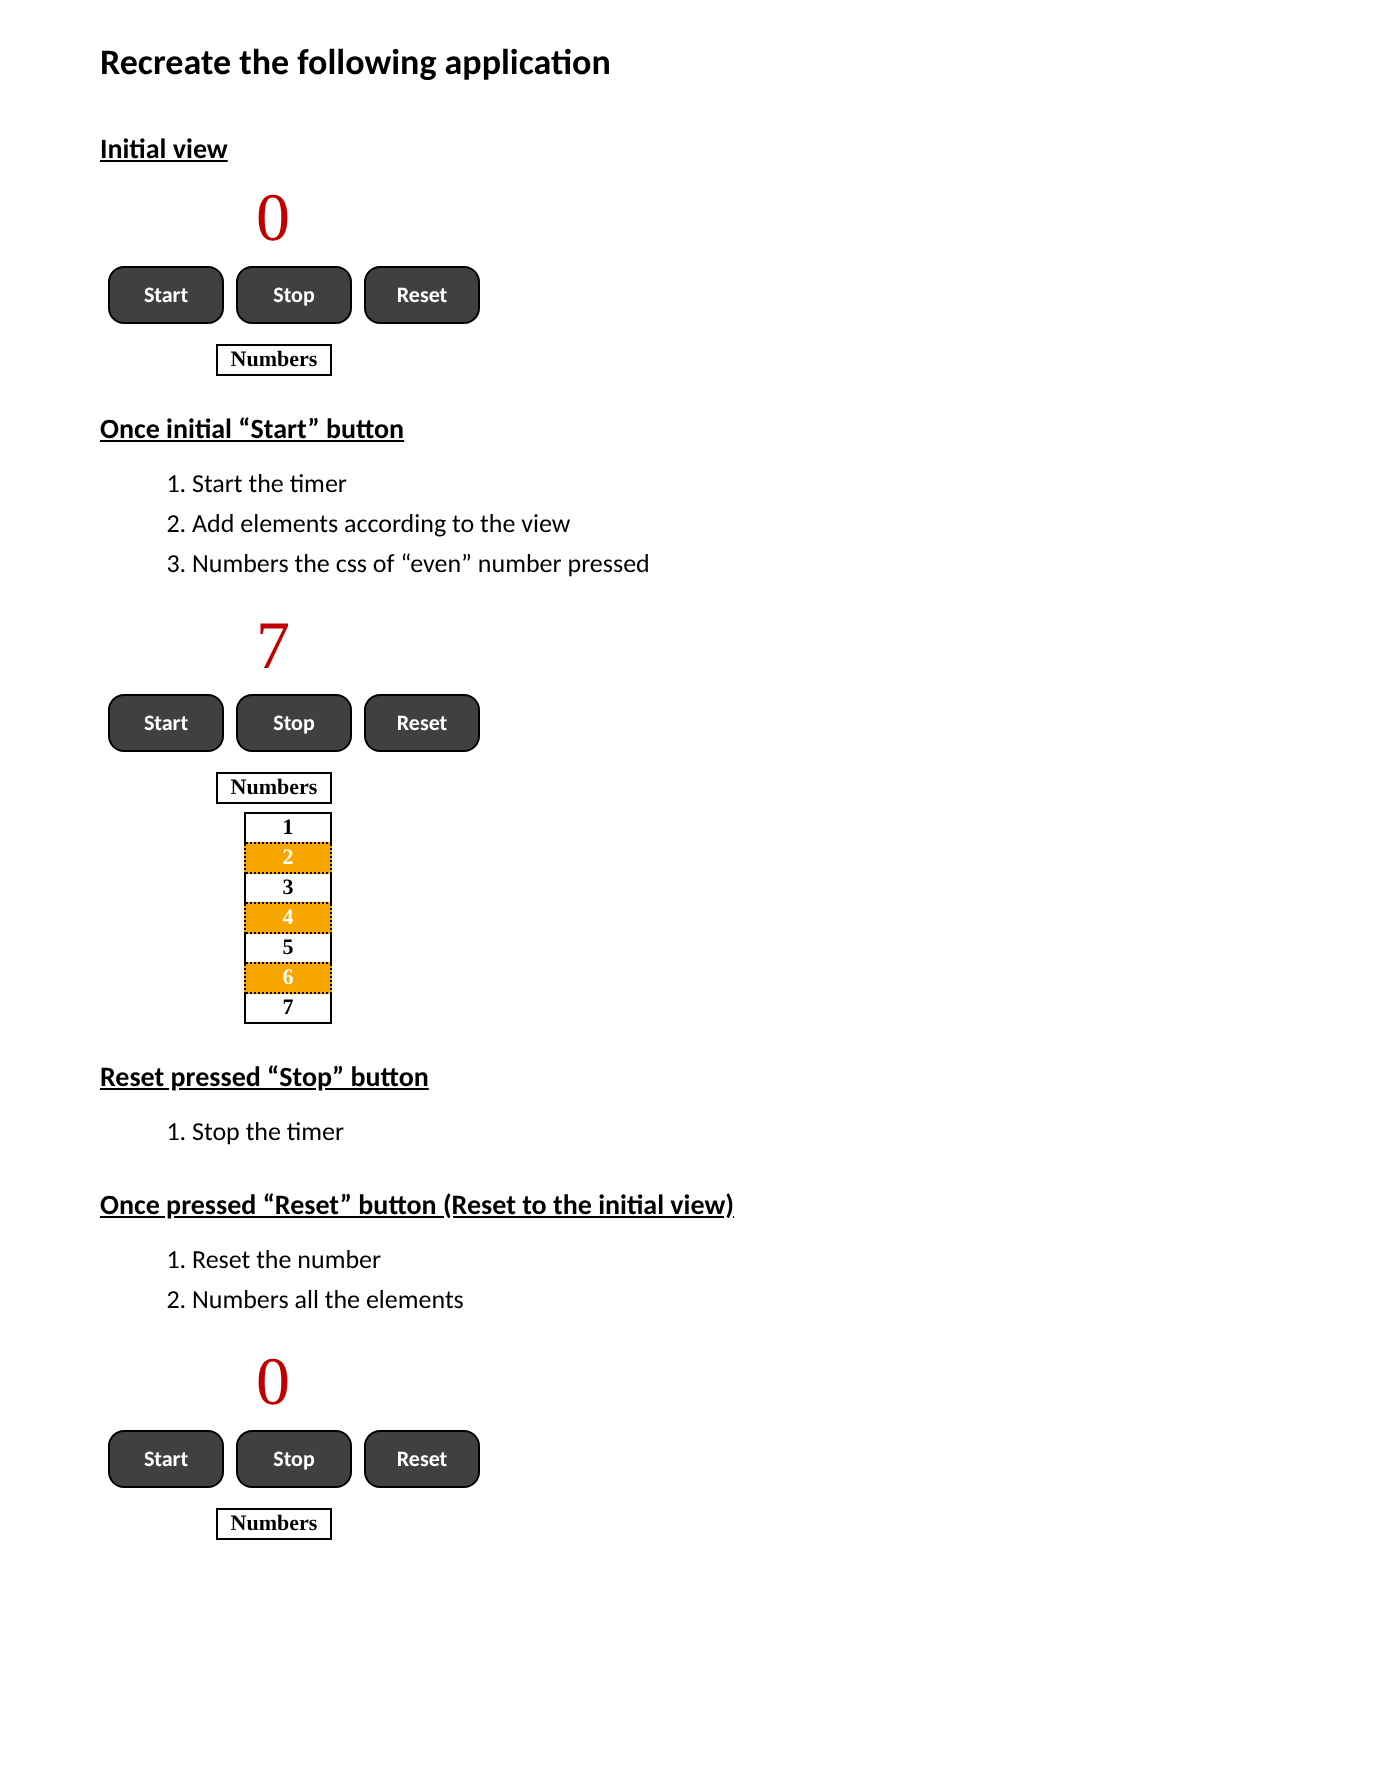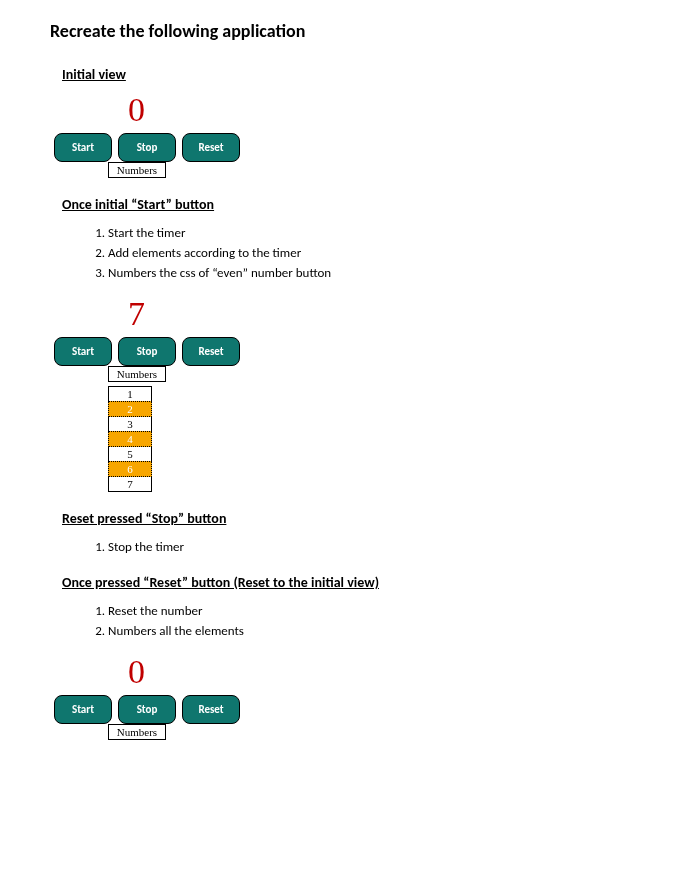--- a/index.html
+++ b/index.html
@@ -14,56 +14,58 @@
   }
   .page-title {
     font-size: 18px;
     font-weight: 600;
     margin-bottom: 24px;
   }
   .section-heading {
     font-size: 14px;
     font-weight: bold;
     text-decoration: underline;
-    margin: 16px 0 10px 12px;
+    margin: 16px 0 10px 0;
   }
   .applet {
     margin-left: 4px;
     margin-bottom: 18px;
   }
   .counter {
     font-family: "Times New Roman", serif;
     font-size: 34px;
     font-weight: 500;
     color: #c00000;
     margin-left: 74px;
     margin-bottom: 6px;
     line-height: 1;
   }
   .btn-row {
     display: flex;
     gap: 6px;
   }
   .btn {
-    background: #0f766e;
+    background: #404040;
     color: #fff;
     font-weight: bold;
     font-size: 11px;
     border: 1px solid #000;
     border-radius: 8px;
     padding: 7px 0;
     width: 56px;
     text-align: center;
   }
   .numbers-block {
+    margin-top: 10px;
     margin-left: 54px;
     display: flex;
     flex-direction: column;
-    align-items: flex-start;
+    align-items: flex-end;
     width: 58px;
+    font-weight: bold;
   }
   .num-header {
     border: 1px solid #000;
     width: 58px;
     text-align: center;
     font-family: "Times New Roman", serif;
     font-size: 11px;
     padding: 1px 0;
     box-sizing: border-box;
   }
@@ -88,21 +90,20 @@
     border: 1px dotted #000;
     margin-top: -1px;
   }
   ol {
     margin: 4px 0 14px 0;
     padding-left: 46px;
   }
   ol li {
     font-size: 13px;
     line-height: 1.55;
-    margin-left: 12px;
   }
   .bold { font-weight: normal; }
 </style>
 </head>
 <body>
 
 <div class="page-title">Recreate the following application</div>
 
 <div class="section-heading">Initial view</div>
 <div class="applet">
@@ -113,23 +114,23 @@
     <div class="btn">Reset</div>
   </div>
   <div class="numbers-block">
     <div class="num-header">Numbers</div>
   </div>
 </div>
 
 <div class="section-heading">Once initial “Start” button</div>
 <ol>
   <li>Start the timer</li>
-  <li>Add elements according to the timer</li>
+  <li>Add elements according to the view</li>
   <li>
-    <span>Numbers the css of </span><span class="bold">“even”</span><span> number button</span>
+    <span>Numbers the css of </span><span class="bold">“even”</span><span> number pressed</span>
   </li>
 </ol>
 <div class="applet">
   <div class="counter">7</div>
   <div class="btn-row">
     <div class="btn">Start</div>
     <div class="btn">Stop</div>
     <div class="btn">Reset</div>
   </div>
   <div class="numbers-block">

